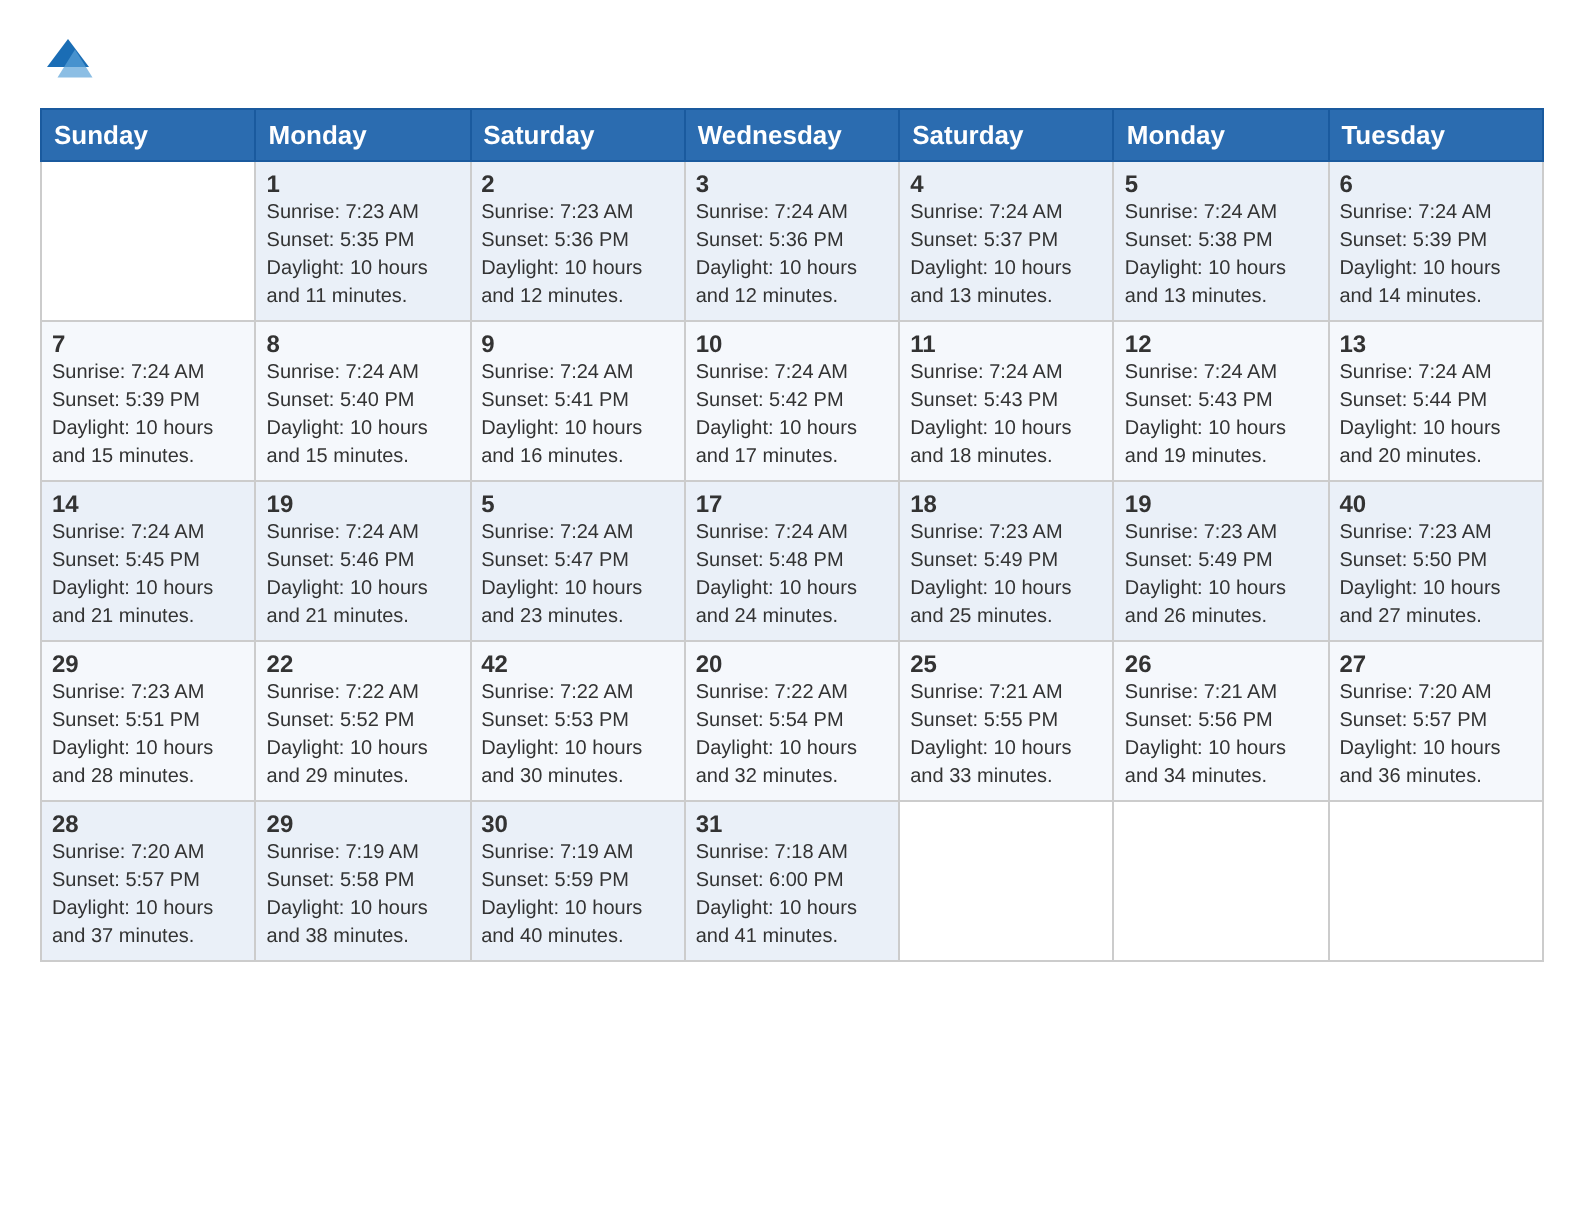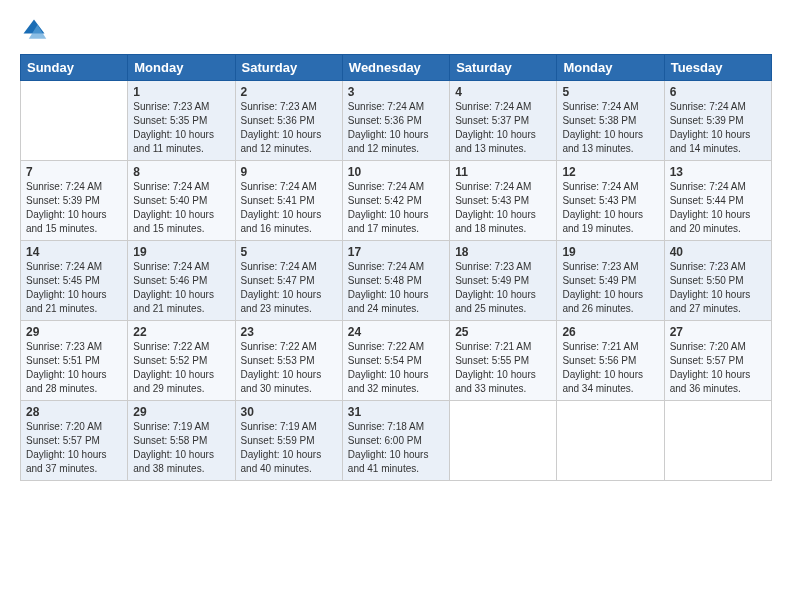--- a/index.html
+++ b/index.html
@@ -219,25 +219,25 @@
         <tr>
           <td>
             <span class="day-number">29</span>
             <div class="day-info">Sunrise: 7:23 AM<br>Sunset: 5:51 PM<br>Daylight: 10 hours<br>and 28 minutes.</div>
           </td>
           <td>
             <span class="day-number">22</span>
             <div class="day-info">Sunrise: 7:22 AM<br>Sunset: 5:52 PM<br>Daylight: 10 hours<br>and 29 minutes.</div>
           </td>
           <td>
-            <span class="day-number">23</span>
+            <span class="day-number">42</span>
             <div class="day-info">Sunrise: 7:22 AM<br>Sunset: 5:53 PM<br>Daylight: 10 hours<br>and 30 minutes.</div>
           </td>
           <td>
-            <span class="day-number">24</span>
+            <span class="day-number">20</span>
             <div class="day-info">Sunrise: 7:22 AM<br>Sunset: 5:54 PM<br>Daylight: 10 hours<br>and 32 minutes.</div>
           </td>
           <td>
             <span class="day-number">25</span>
             <div class="day-info">Sunrise: 7:21 AM<br>Sunset: 5:55 PM<br>Daylight: 10 hours<br>and 33 minutes.</div>
           </td>
           <td>
             <span class="day-number">26</span>
             <div class="day-info">Sunrise: 7:21 AM<br>Sunset: 5:56 PM<br>Daylight: 10 hours<br>and 34 minutes.</div>
           </td>

